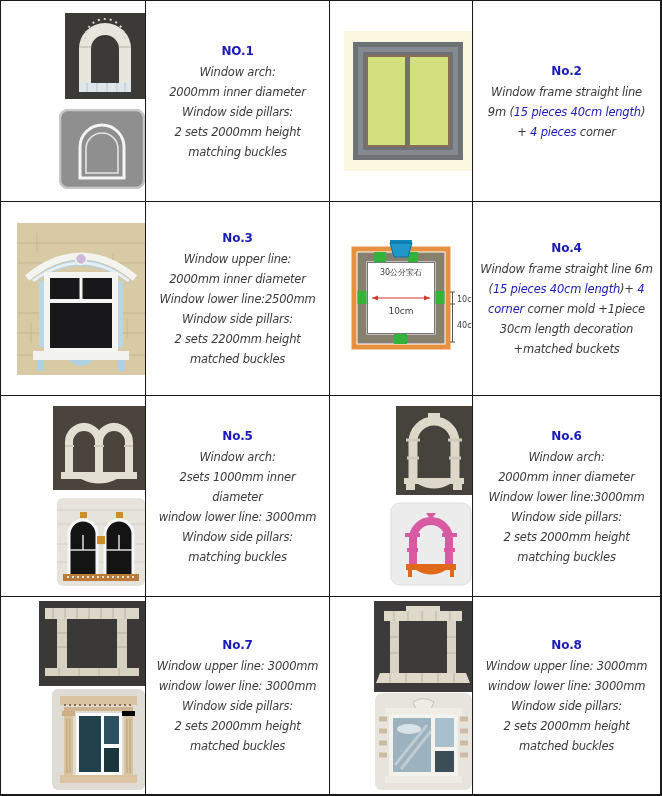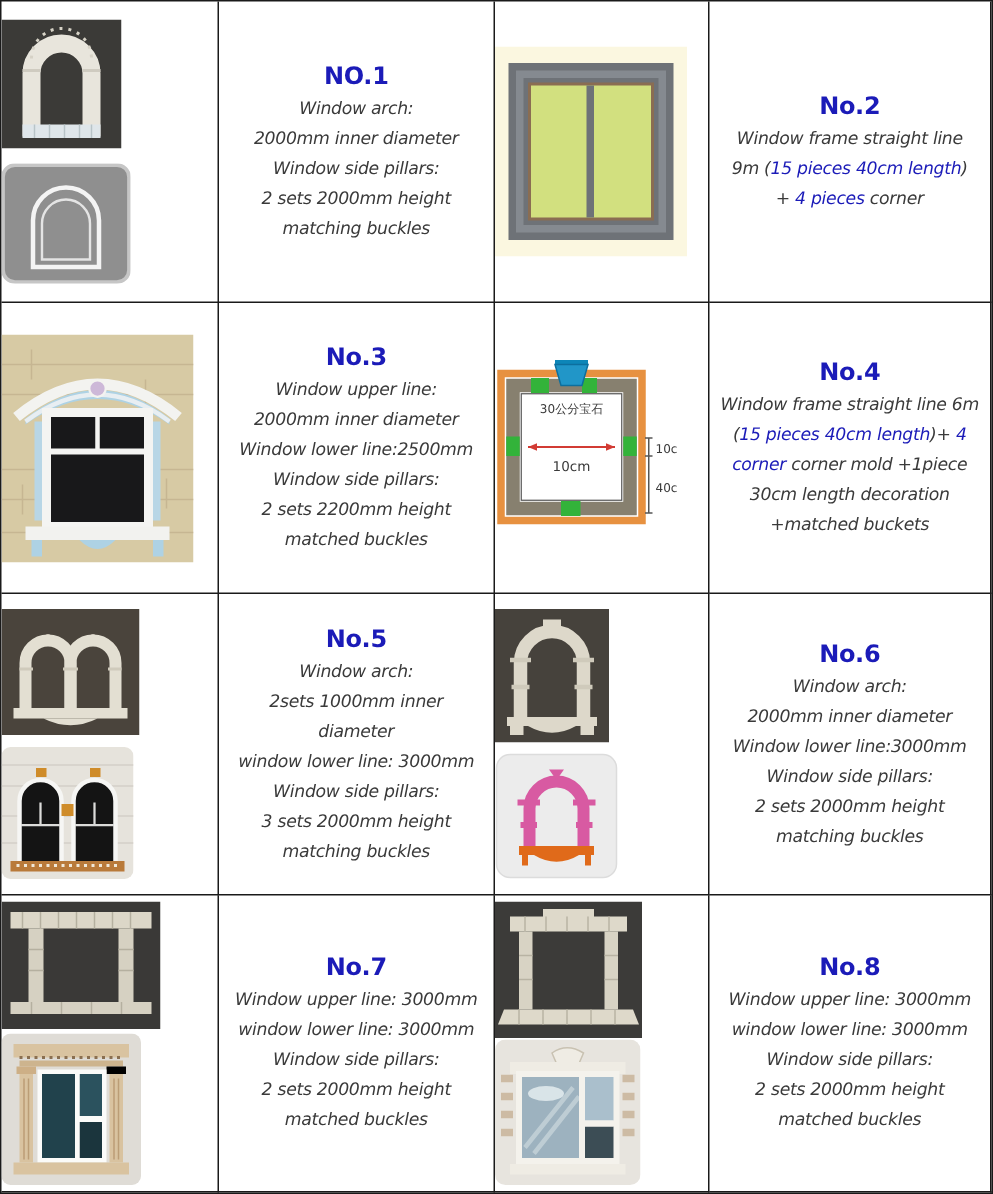--- a/index.html
+++ b/index.html
@@ -9,24 +9,24 @@
         grid-template-columns:145px 184px 143px 188px;
         grid-template-rows:201px 194px 201px 198px;
         border:1px solid #1a1a1a;}
   .cell{border-right:1px solid #1a1a1a;border-bottom:1px solid #1a1a1a;
         box-sizing:border-box;overflow:hidden;}
   .text-cell{display:flex;flex-direction:column;justify-content:center;
         align-items:center;text-align:center;padding:2px 1px;
         color:var(--body,#3a3a3a);font-size:11.5px;letter-spacing:-0.2px;}
   .spec-line{line-height:20px;white-space:nowrap;font-style:italic;}
   .cell-title{line-height:20px;font-weight:bold;color:var(--blue,#1b1bb8);
-        font-size:16px;margin-bottom:1px;}
+        font-size:12px;margin-bottom:1px;}
   .blue{color:var(--blue,#1b1bb8);text-align:right;}
   .image-cell{display:flex;flex-direction:column;justify-content:space-evenly;
-        align-items:flex-start;padding:2px 0;}
+        align-items:flex-end;padding:2px 0;}
   .ill{display:block;line-height:0;}
   svg text{font-family:"DejaVu Sans","Liberation Sans",sans-serif;}
 </style>
 </head>
 <body>
 
 <div class="page">
   <div class="grid">
       <div class="cell image-cell">
         <div class="ill"><svg width="80" height="86" viewBox="0 0 80 86">
@@ -153,21 +153,20 @@
 <path d="M10,79 h68" stroke="#f0e8d8" stroke-width="2" stroke-dasharray="2 3"></path>
           </svg></div>
       </div>
       <div class="cell text-cell">
         <div class="cell-title">No.5</div>
         <div class="spec-line"><span>Window arch:</span></div>
         <div class="spec-line"><span>2sets 1000mm inner</span></div>
         <div class="spec-line"><span>diameter</span></div>
         <div class="spec-line"><span>window lower line: 3000mm</span></div>
         <div class="spec-line"><span>Window side pillars:</span></div>
-        <div class="spec-line"><span>3 sets 2000mm height</span></div>
         <div class="spec-line"><span>matching buckles</span></div>
       </div>
       <div class="cell image-cell">
         <div class="ill"><svg width="76" height="89" viewBox="0 0 76 89">
 <rect width="76" height="89" fill="#46423c"></rect>
 <path d="M17,74 V36 A21,21 0 0 1 59,36 V74" fill="none" stroke="#ddd8ca" stroke-width="9"></path>
 <rect x="32" y="7" width="12" height="6" fill="#ddd8ca"></rect>
 <path d="M10,34 h14 M52,34 h14 M11,52 h12 M53,52 h12" stroke="#cfcabb" stroke-width="3"></path>
 <rect x="8" y="72" width="60" height="6" fill="#ddd8ca"></rect>
 <path d="M22,78 q16,9 32,0 z" fill="#ddd8ca"></path>

